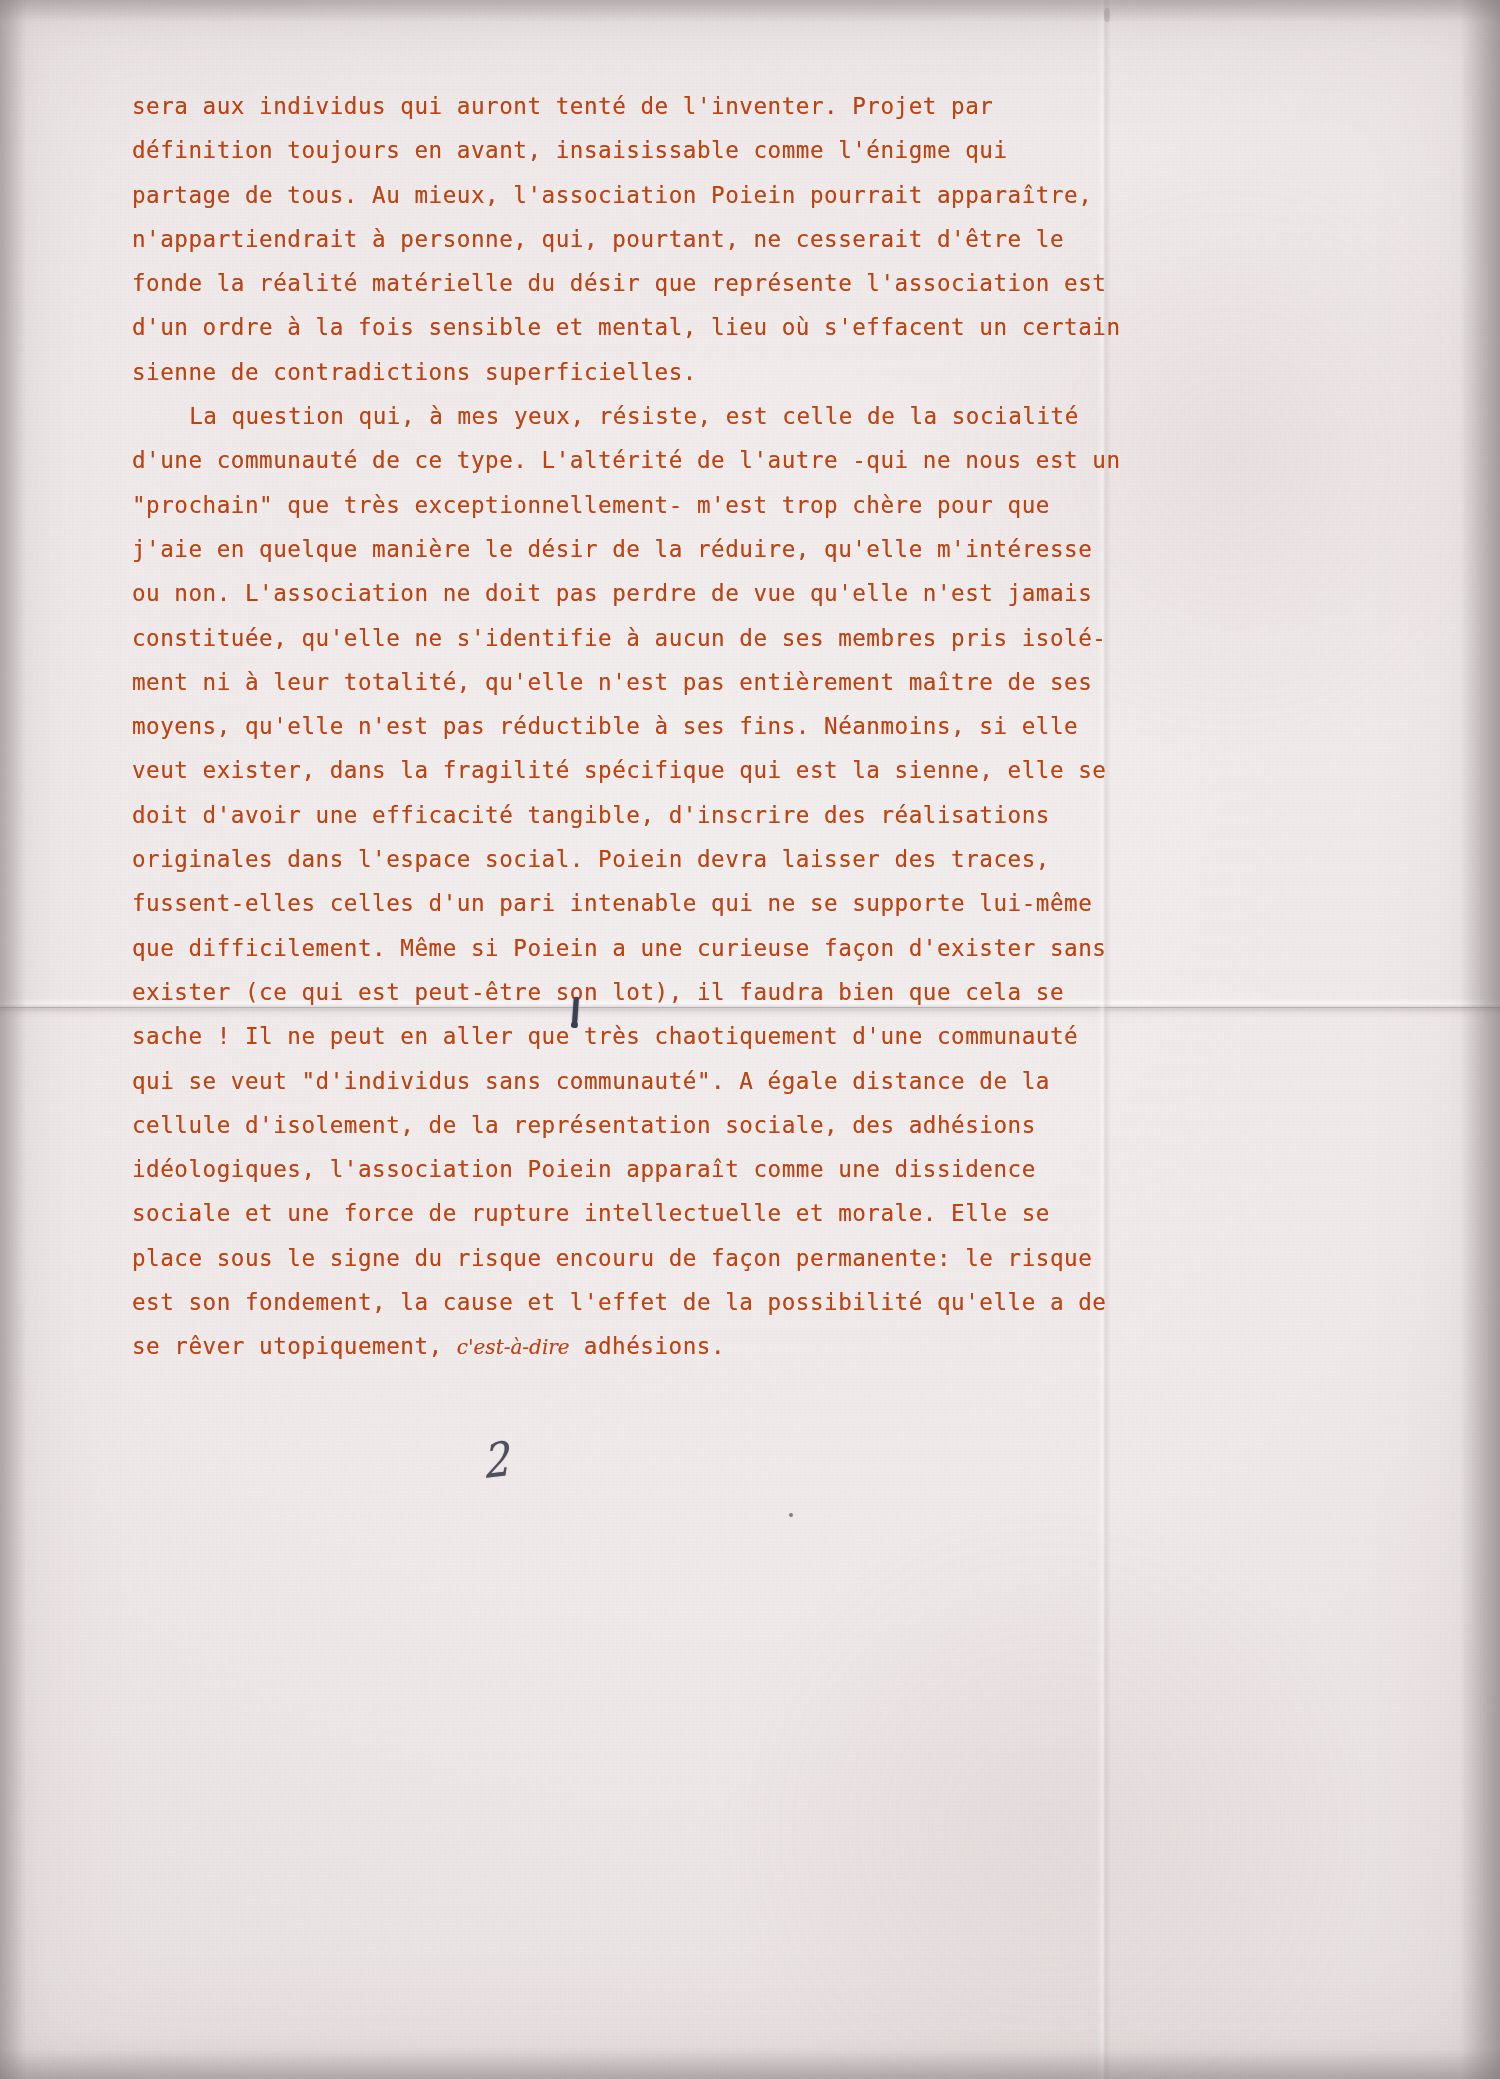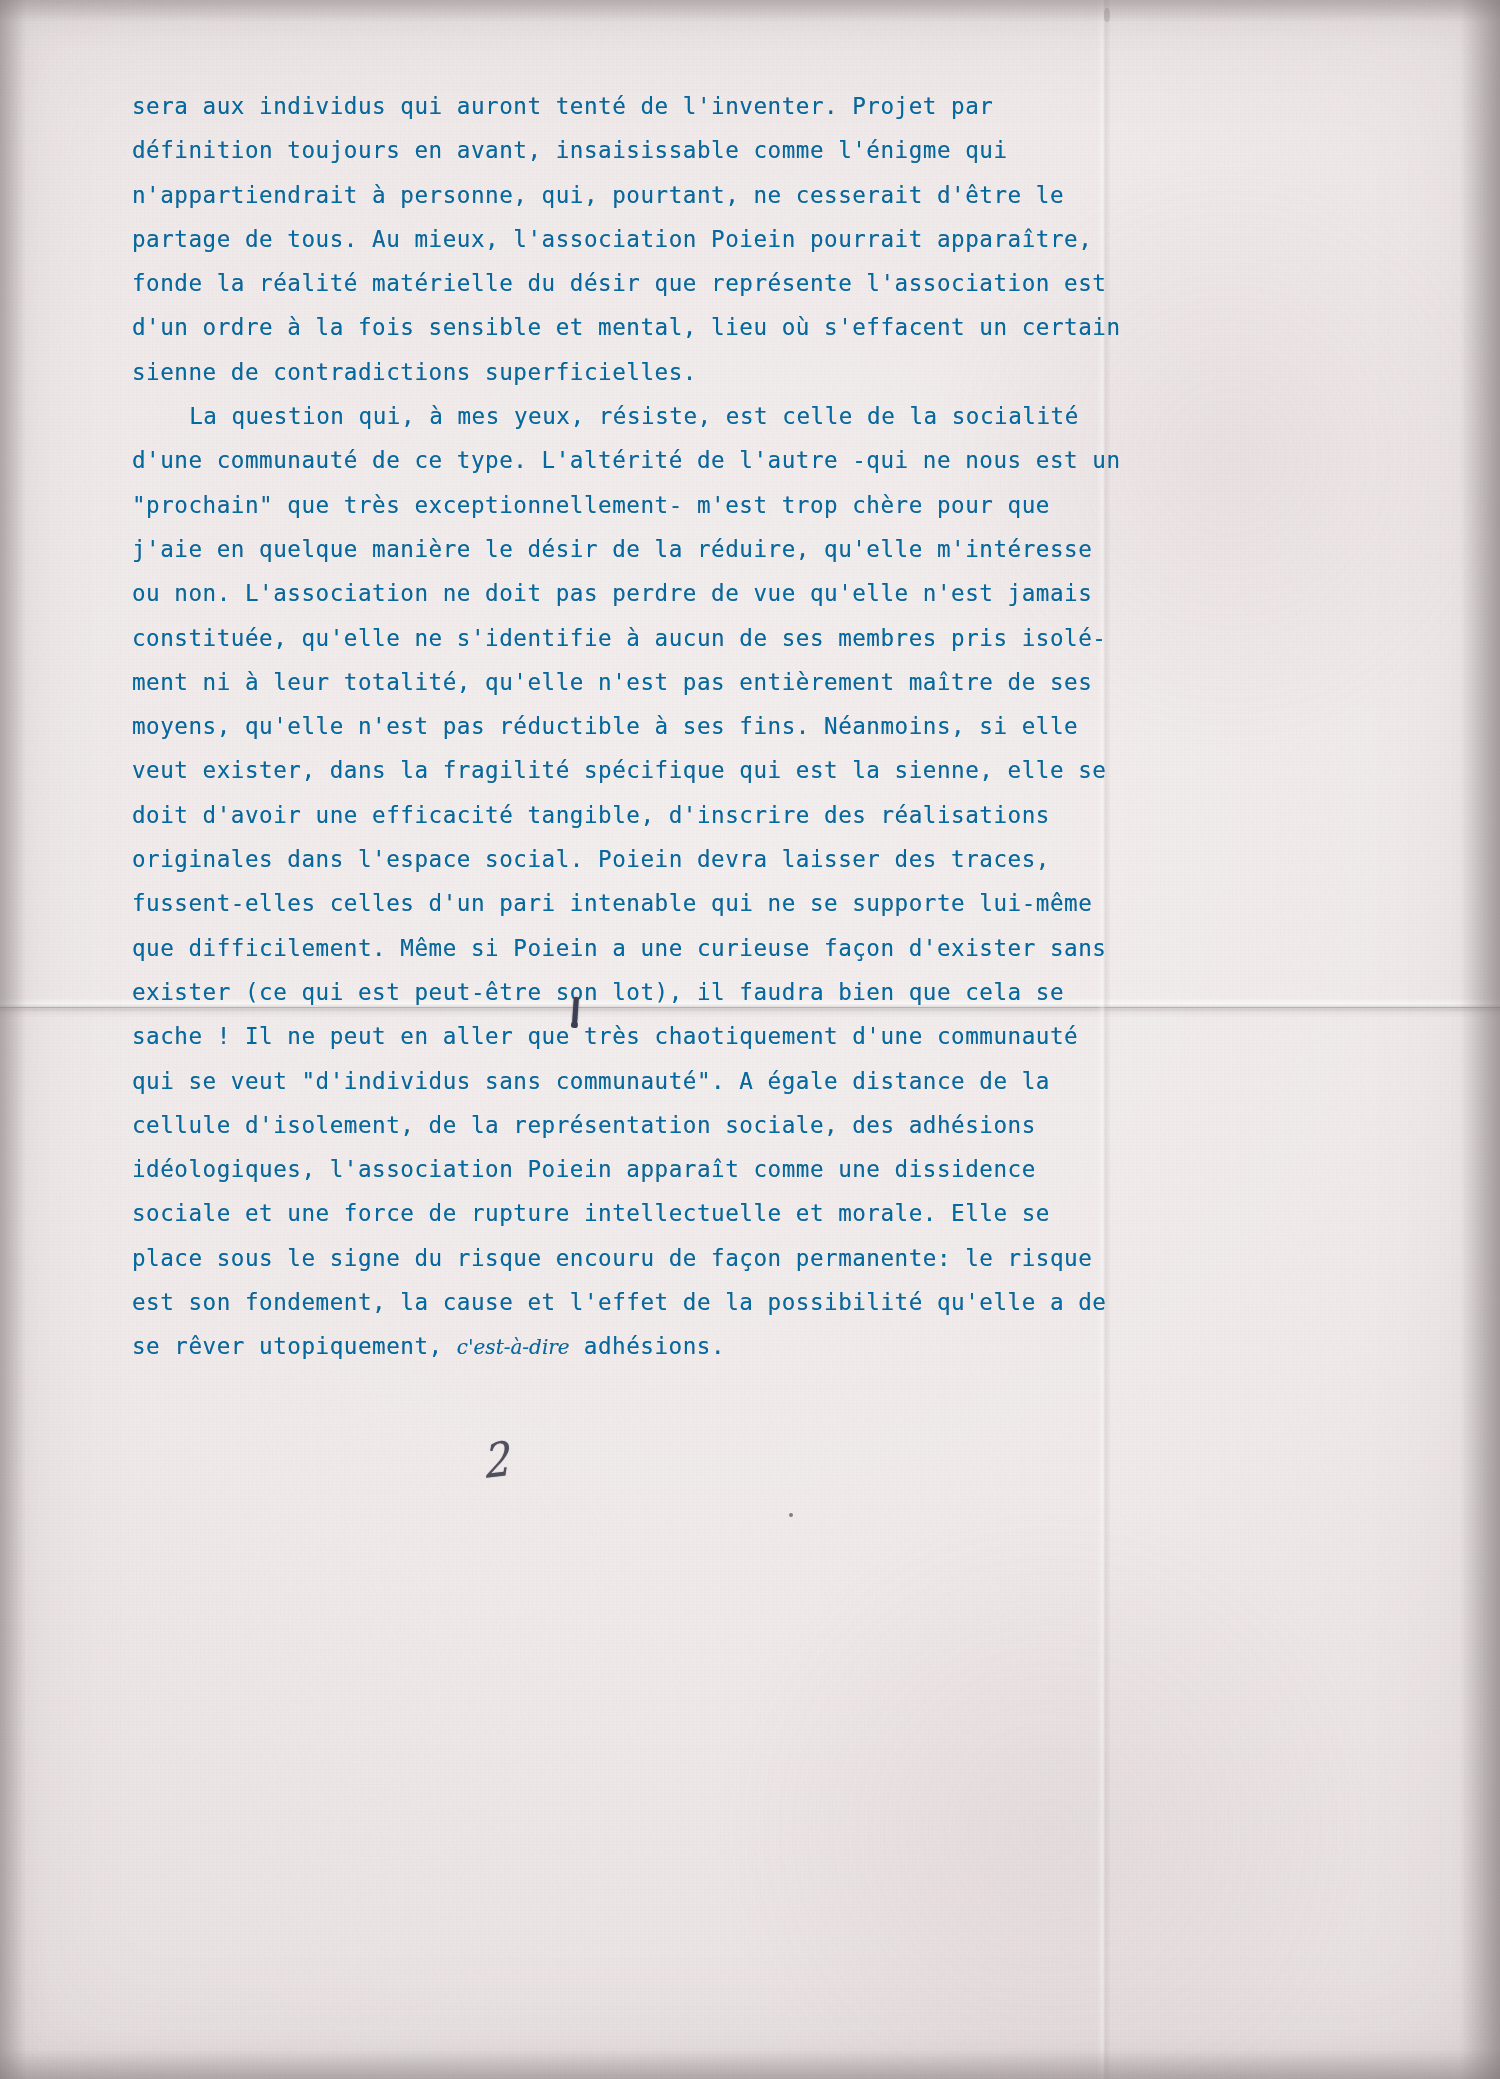--- a/index.html
+++ b/index.html
@@ -130,21 +130,21 @@
     left: 132px;
     top: 84px;
     width: 960px;
   }
 
   .line {
     height: 44.3px;
     line-height: 44.3px;
     font-size: 22.6px;
     letter-spacing: 0.52px;
-    color: #0369a1;
+    color: #c2410c;
     white-space: pre;
     text-shadow: 0 0 .5px rgba(40,40,52,.35);
   }
 
   .line.indent {
     text-indent: 4.2ch;
   }
 
   .ital {
     font-style: italic;
@@ -222,22 +222,22 @@
   <div class="paper-blotch"></div>
   <div class="paper-grain"></div>
 
   <div class="fold"></div>
   <div class="fold-line"></div>
   <div class="fold-v"></div>
 
   <div class="text-block">
     <div class="line">sera aux individus qui auront tenté de l'inventer. Projet par</div>
     <div class="line">définition toujours en avant, insaisissable comme l'énigme qui</div>
+    <div class="line">partage de tous. Au mieux, l'association Poiein pourrait apparaître,</div>
     <div class="line">n'appartiendrait à personne, qui, pourtant, ne cesserait d'être le</div>
-    <div class="line">partage de tous. Au mieux, l'association Poiein pourrait apparaître,</div>
     <div class="line">fonde la réalité matérielle du désir que représente l'association est</div>
     <div class="line">d'un ordre à la fois sensible et mental, lieu où s'effacent un certain</div>
     <div class="line">sienne de contradictions superficielles.</div>
     <div class="line indent">La question qui, à mes yeux, résiste, est celle de la socialité</div>
     <div class="line">d'une communauté de ce type. L'altérité de l'autre -qui ne nous est un</div>
     <div class="line">"prochain" que très exceptionnellement- m'est trop chère pour que</div>
     <div class="line">j'aie en quelque manière le désir de la réduire, qu'elle m'intéresse</div>
     <div class="line">ou non. L'association ne doit pas perdre de vue qu'elle n'est jamais</div>
     <div class="line">constituée, qu'elle ne s'identifie à aucun de ses membres pris isolé-</div>
     <div class="line">ment ni à leur totalité, qu'elle n'est pas entièrement maître de ses</div>

